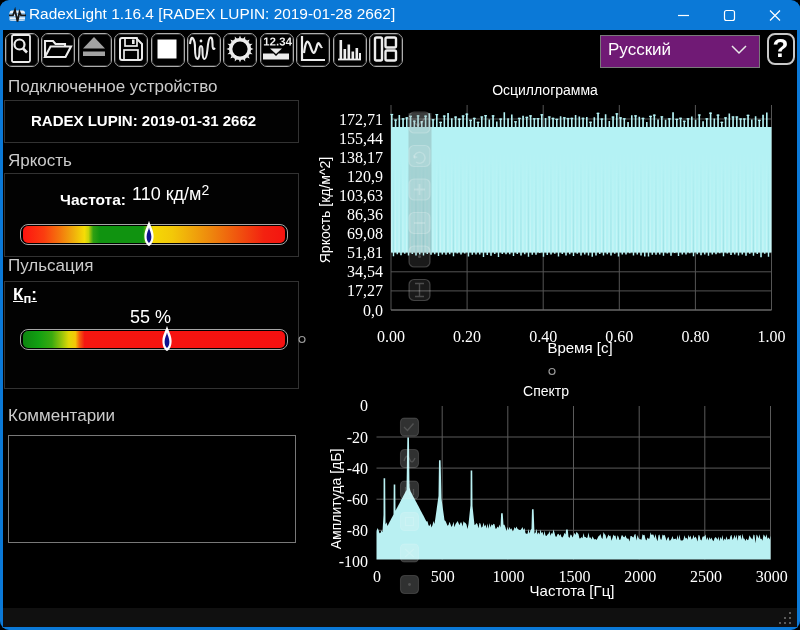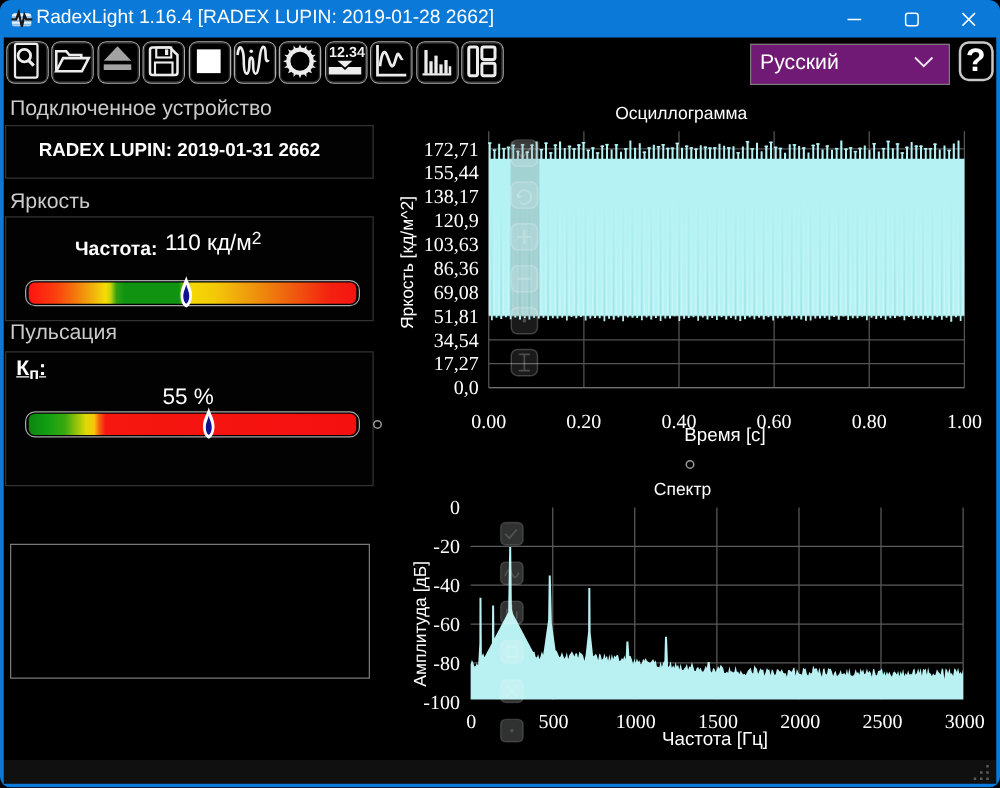--- a/index.html
+++ b/index.html
@@ -158,20 +158,21 @@
   <div class="ctext" style="left:13px;top:284.8px;font-size:17px;font-weight:bold;text-decoration:underline;">К<span style="font-size:13px;vertical-align:-3px;">п</span>:</div>
   <div class="ctext" style="left:130px;top:294.9px;font-size:18px;font-weight:normal;margin-top:12px;">55 %</div>
   <div class="gbar" style="left:20px;top:329px;width:268px;height:21px;">
     <div class="gfill" style="background:linear-gradient(to right,#0d8510 0%,#12a012 6%,#3aa90f 11%,#90c20b 14.5%,#e0d806 17.5%,#f5c707 20%,#f4640d 21.5%,#f51710 23.5%,#f51010 100%);"></div>
   </div>
   <svg class="abs" style="left:160.5px;top:325px" width="12" height="27" viewBox="0 0 12 27">
     <path d="M6,0.8 C7.2,5.8 10.6,9.8 10.6,16 C10.6,21.2 8.8,24.6 6,26 C3.2,24.6 1.4,21.2 1.4,16 C1.4,9.8 4.8,5.8 6,0.8 Z" fill="#fff"></path>
     <path d="M6,7.5 C6.6,10.5 8.4,13 8.4,16.8 C8.4,20 7.3,22.2 6,23 C4.7,22.2 3.6,20 3.6,16.8 C3.6,13 5.4,10.5 6,7.5 Z" fill="#0f118e"></path>
     </svg>
 
+  <div class="slabel" style="left:8px;top:405.6px;">Комментарии</div>
   <div style="position:absolute;left:8px;top:435px;width:288px;height:108px;border:1.5px solid #787878;background:#000;"></div>
 
   <svg class="abs" style="left:0;top:0" width="800" height="630" viewBox="0 0 800 630">
     <defs>
         <linearGradient id="sgw" x1="0" y1="150" x2="0" y2="252" gradientUnits="userSpaceOnUse">
           <stop offset="0" stop-color="#ffffff" stop-opacity="0"></stop>
           <stop offset="0.55" stop-color="#ffffff" stop-opacity="0.13"></stop>
           <stop offset="1" stop-color="#ffffff" stop-opacity="0.30"></stop>
         </linearGradient>
         <linearGradient id="sgd" x1="0" y1="160" x2="0" y2="252" gradientUnits="userSpaceOnUse">

